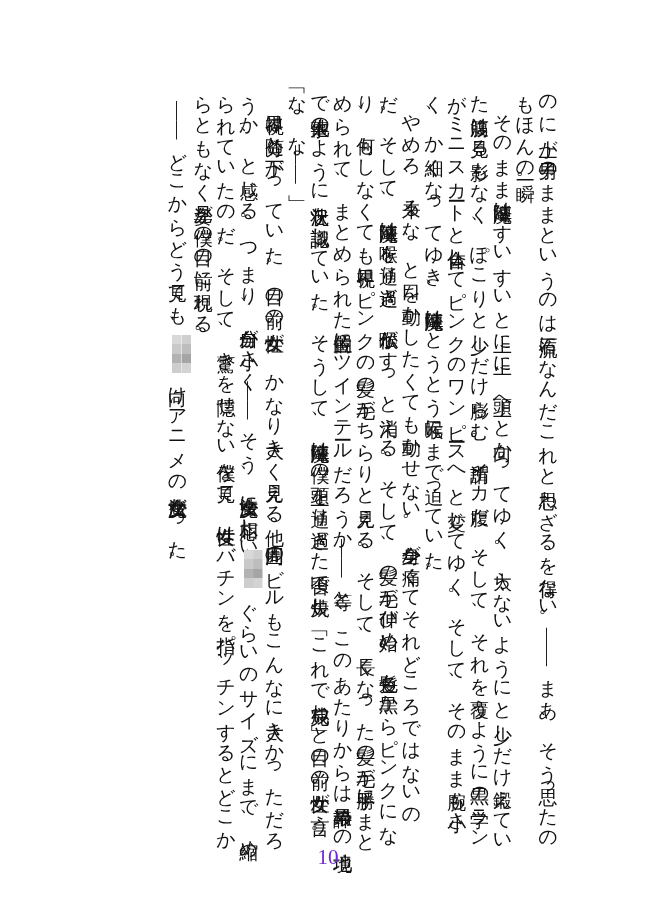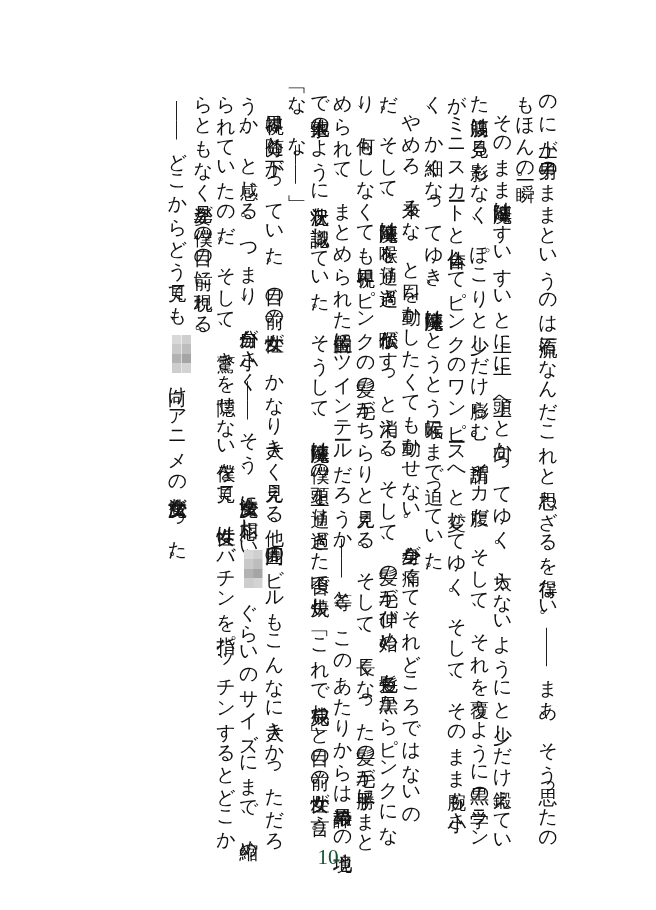--- a/index.html
+++ b/index.html
@@ -51,21 +51,21 @@
     background-size: 50% 100%, 50% 100%;
     background-position: left top, right top;
   }
   .page-number {
     position: absolute;
     left: 0;
     right: 0;
     top: 845px;
     text-align: center;
     font-size: 21px;
-    color: #14532d;
+    color: #6d28d9;
   }
 </style>
 </head>
 <body>
 
 <div class="page">
   <div class="text-area">
       <p class="para"><span>のに上が男子のままというのは流石になんだこれと思わざるを得ない。――まあ、そう思ったのもほんの一瞬。</span></p>
       <p class="para indent"><span>そのまま魔法陣はすいすいと上に上に、頭上へと向かってゆく。太らないようにと少しだけ鍛えていた腹筋は見る影もなく、ぽこりと少しだけ膨らむ。所謂イカ腹だ。そして、それを覆うように黒の学ランがミニスカートと合体してピンクのワンピースへと変じてゆく。そして、そのまま腕も小さく、か細くなってゆき、魔法陣はとうとう喉元にまで迫っていた。</span></p>
       <p class="para indent"><span>やめろ、来るな、と口を動かしたくても動かせない。全身が痛くてそれどころではないのだ。そして、魔法陣は喉を通り過ぎ、喉仏がすっと消える。そして、髪の毛が伸び始め、髪色も黒からピンクになり、何もしなくても視界にピンクの髪の毛がちらりと見える。そして、長くなった髪の毛が勝手にまとめられて、まとめられた位置的にツインテールだろうか――等と、このあたりからは最早諦めの境地で他人事のように状況を認識していた。そうして、魔法陣は僕の頭上を通り過ぎた頃合で焼失し、「これで完成ね」と目の前の女性が言う。</span></p>

